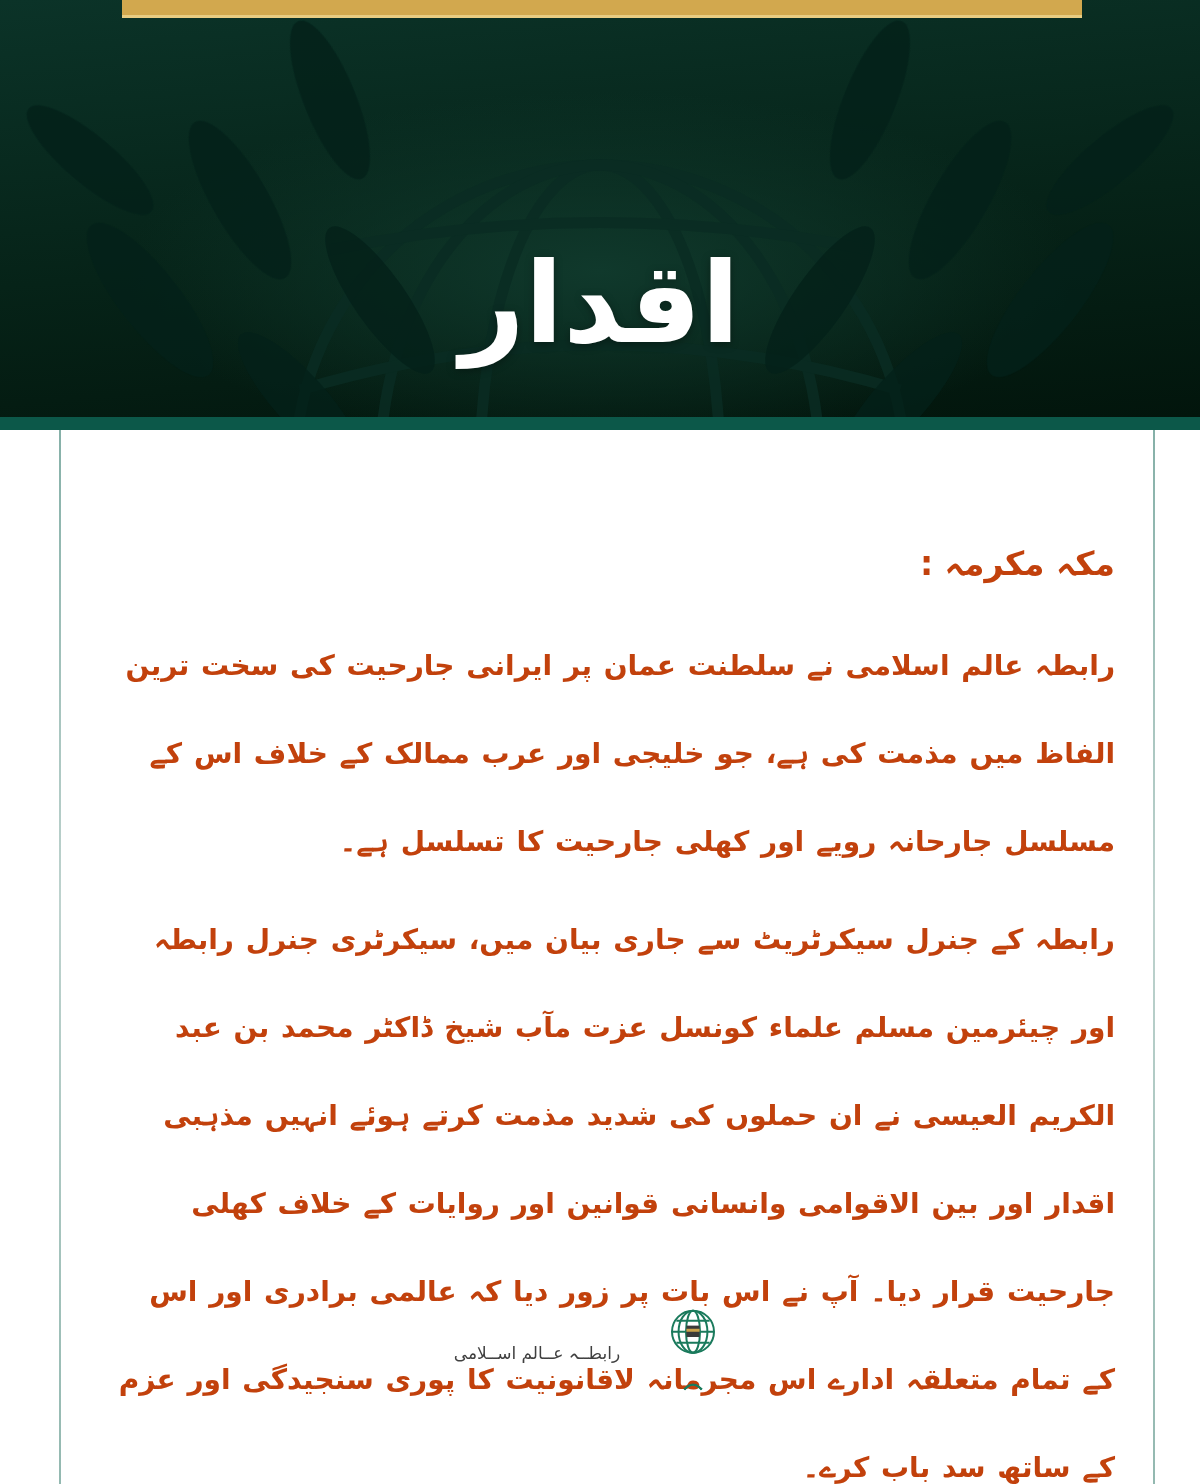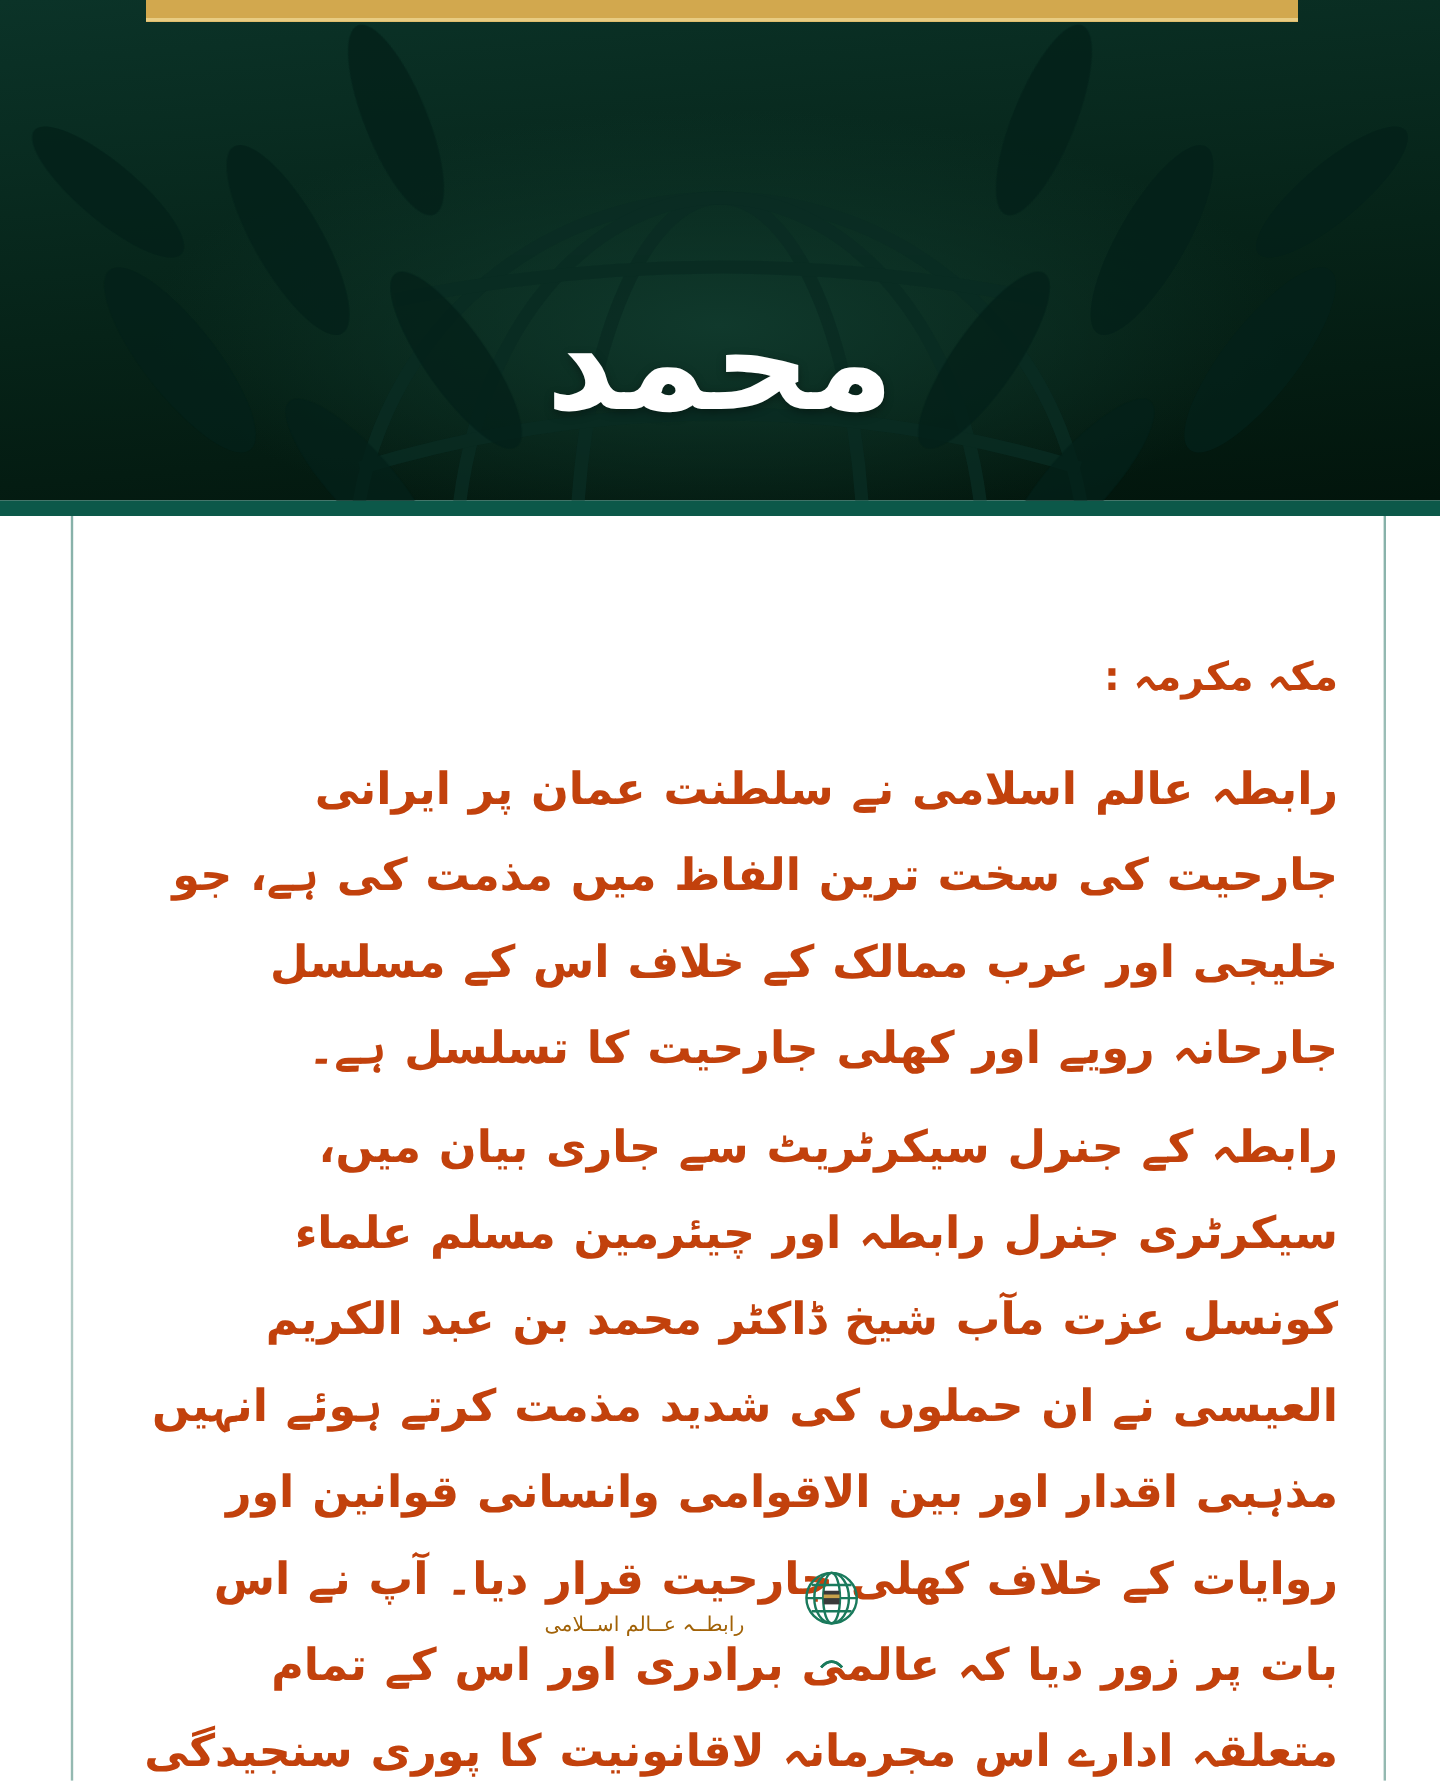--- a/index.html
+++ b/index.html
@@ -49,35 +49,35 @@
   
   .statement{
     position:absolute;right:85px;left:115px;top:98px;
     direction:rtl;text-align:right;
     color:#c2410c;font-weight:bold;
   }
   .dateline{
     font-size:33px;line-height:72px;margin:0 0 22px 0;
   }
   .para{
-    font-size:37px;line-height:72px;margin:0 0 10px 0;
+    font-size:28px;line-height:88px;margin:0 0 10px 0;
     word-spacing:2px;
   }
   
   .footer-logo{
     position:absolute;left:0;top:1295px;width:1200px;
     display:flex;flex-direction:row;justify-content:center;align-items:center;
     gap:20px;direction:ltr;
   }
   .logo-text{display:flex;flex-direction:column;align-items:center;direction:rtl;}
   .logo-arabic{
     color:#3c3c3c;font-size:28px;font-weight:bold;line-height:1.3;white-space:nowrap;
   }
   .logo-urdu{
-    color:#a16207;font-size:17px;margin-top:18px;white-space:nowrap;
+    color:#404040;font-size:17px;margin-top:18px;white-space:nowrap;
   }
   .emblem{flex:0 0 auto;}
 </style>
 </head>
 <body>
 
 <div class="header">
 
   <svg class="watermark" viewBox="0 0 1200 417" aria-hidden="true">
 
@@ -103,21 +103,21 @@
       <ellipse cx="960" cy="200" rx="28" ry="90" transform="rotate(30 960 200)"></ellipse>
       <ellipse cx="870" cy="100" rx="26" ry="85" transform="rotate(22 870 100)"></ellipse>
       <ellipse cx="1110" cy="160" rx="24" ry="80" transform="rotate(50 1110 160)"></ellipse>
       <ellipse cx="820" cy="300" rx="26" ry="88" transform="rotate(35 820 300)"></ellipse>
       <ellipse cx="900" cy="400" rx="26" ry="88" transform="rotate(42 900 400)"></ellipse>
     </g>
   </svg>
 
   <div class="gold-bar"></div>
 
-  <div class="big-title">محمد</div>
+  <div class="big-title">اقدار</div>
 </div>
 
 <div class="divider-strip"></div>
 
 <div class="content-card">
   <div class="rule rule-left"></div>
   <div class="rule rule-right"></div>
 
   <div class="statement">
     <p class="dateline">مکہ مکرمہ :</p>

